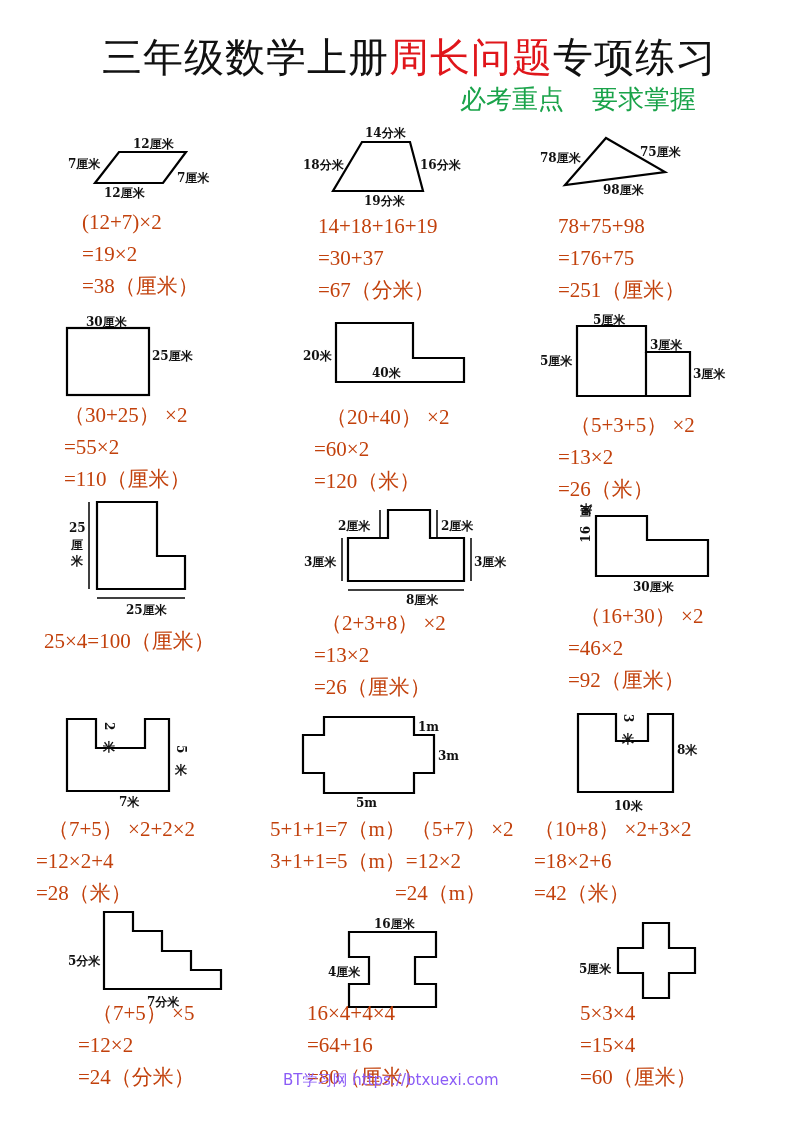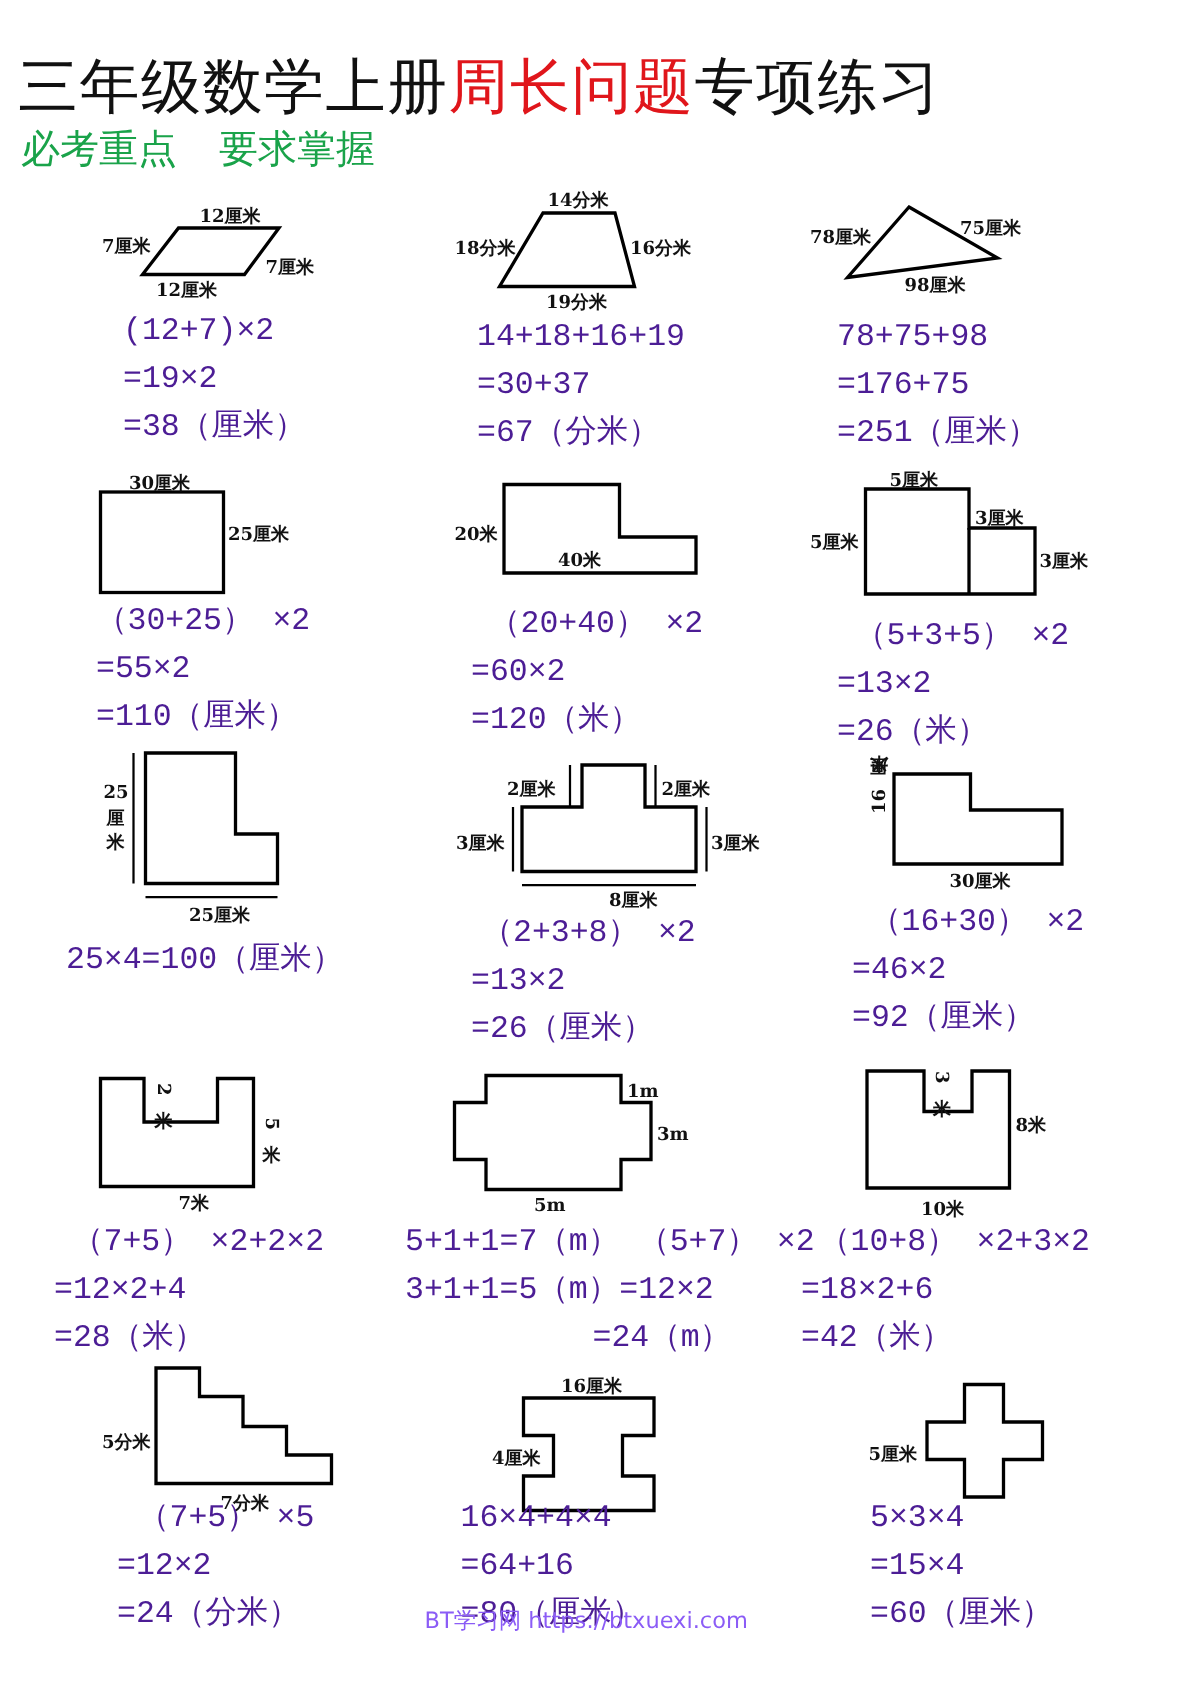--- a/index.html
+++ b/index.html
@@ -1,24 +1,24 @@
 <!DOCTYPE html>
 <html><head>
 <meta charset="utf-8">
 <style>
   html, body { margin:0; padding:0; background:#ffffff; }
   body { width:793px; height:1122px; position:relative; overflow:hidden; font-family:"DejaVu Sans", sans-serif; }
-  .title { position:absolute; top:30px; left:0; width:717px; text-align:left; font-size:40px; color:#111; letter-spacing:1px;padding-left:12px; }
+  .title { position:absolute; top:30px; left:0; width:717px; text-align:right; font-size:40px; color:#111; letter-spacing:1px; }
   .title .red { color:#e0161b; }
-  .subtitle { position:absolute; top:82px; left:0; width:710px; text-align:left; font-size:26px; color:#1aa34a; }
+  .subtitle { position:absolute; top:82px; left:0; width:710px; text-align:right; font-size:26px; color:#1aa34a; }
   .subtitle span { margin:0 14px; }
   .fig { position:absolute; }
   .lbl { position:absolute; font-family:"DejaVu Serif", serif; font-weight:bold; font-size:12px; color:#111; white-space:nowrap; }
   .vlbl { writing-mode:vertical-rl; }
-  .calc { position:absolute; font-family:Liberation Mono, monospace; font-size:21px; color:#4c1d95; line-height:32px; white-space:nowrap; }
+  .calc { position:absolute; font-family:Liberation Serif, serif; font-size:21px; color:#c2410c; line-height:32px; white-space:nowrap; }
   .watermark { position:absolute; top:1071px; left:283px; font-size:15px; color:#8b5cf6; white-space:nowrap; }
   svg { position:absolute; overflow:visible; }
   svg .s { fill:none; stroke:#000; stroke-width:2.2; }
 </style>
 </head>
 <body>
 
 <div class="title"><span>三年级数学上册</span><span class="red">周长问题</span><span>专项练习</span></div>
 <div class="subtitle"><span>必考重点</span><span>要求掌握</span></div>
 
@@ -186,21 +186,21 @@
 </div>
 
 <div class="fig">
   <svg>
       <polygon class="s" points="578,714 616,714 616,741 648,741 648,714 673,714 673,792 578,792"></polygon>
     </svg>
   <div class="lbl vlbl" style="left:619px;top:714px">3米</div>
   <div class="lbl" style="left:677px;top:742px">8米</div>
   <div class="lbl" style="left:614px;top:798px">10米</div>
   <div class="calc" style="left:534px;top:813px">
-    <div style="margin-left:12px">（10+8） ×2+3×2</div>
+    <div style="">（10+8） ×2+3×2</div>
     <div>=18×2+6</div>
     <div>=42（米）</div>
   </div>
 </div>
 
 <div class="fig">
   <svg>
       <polygon class="s" points="104,912 133,912 133,931 162,931 162,951 191,951 191,970 221,970 221,989 104,989"></polygon>
     </svg>
   <div class="lbl" style="left:68px;top:953px">5分米</div>

